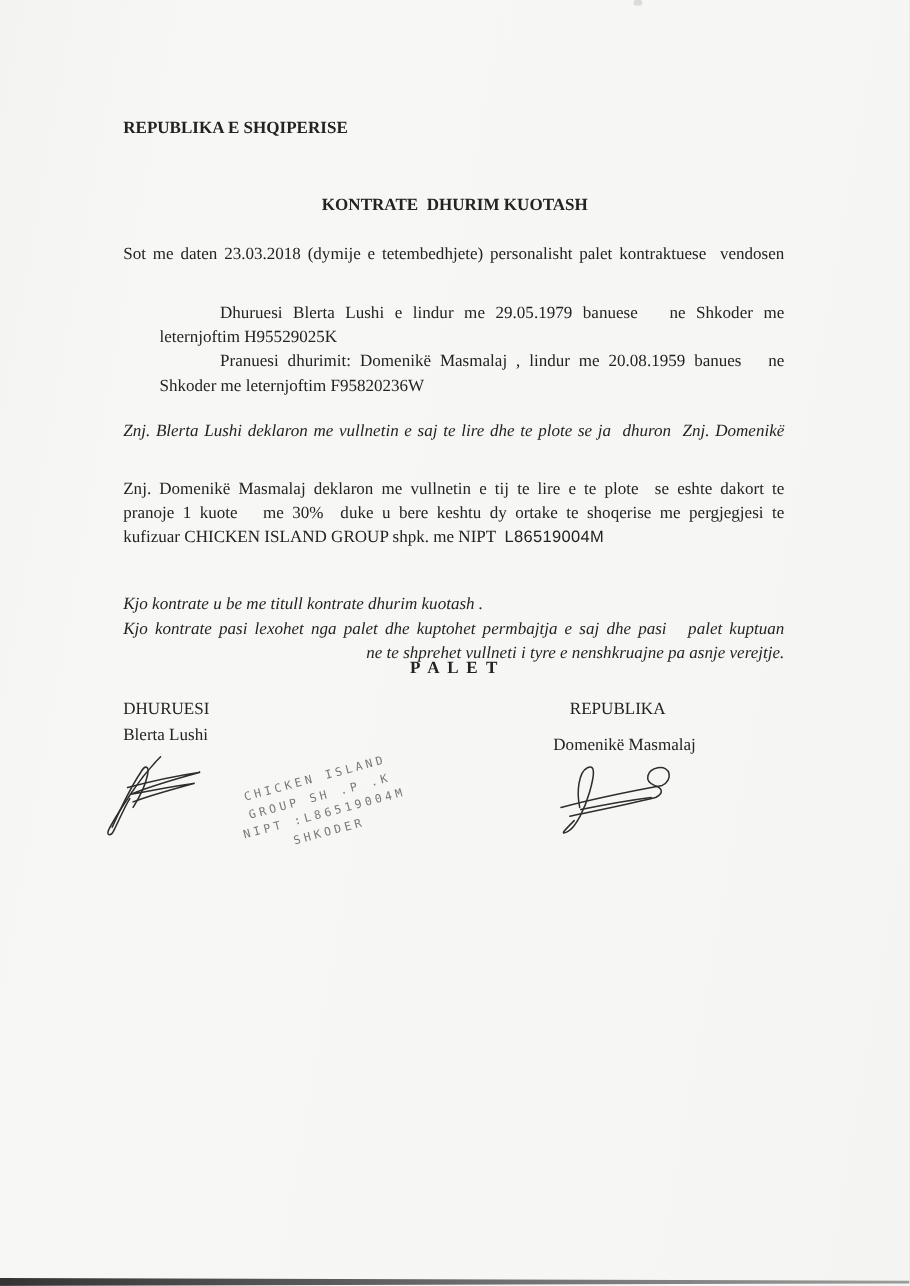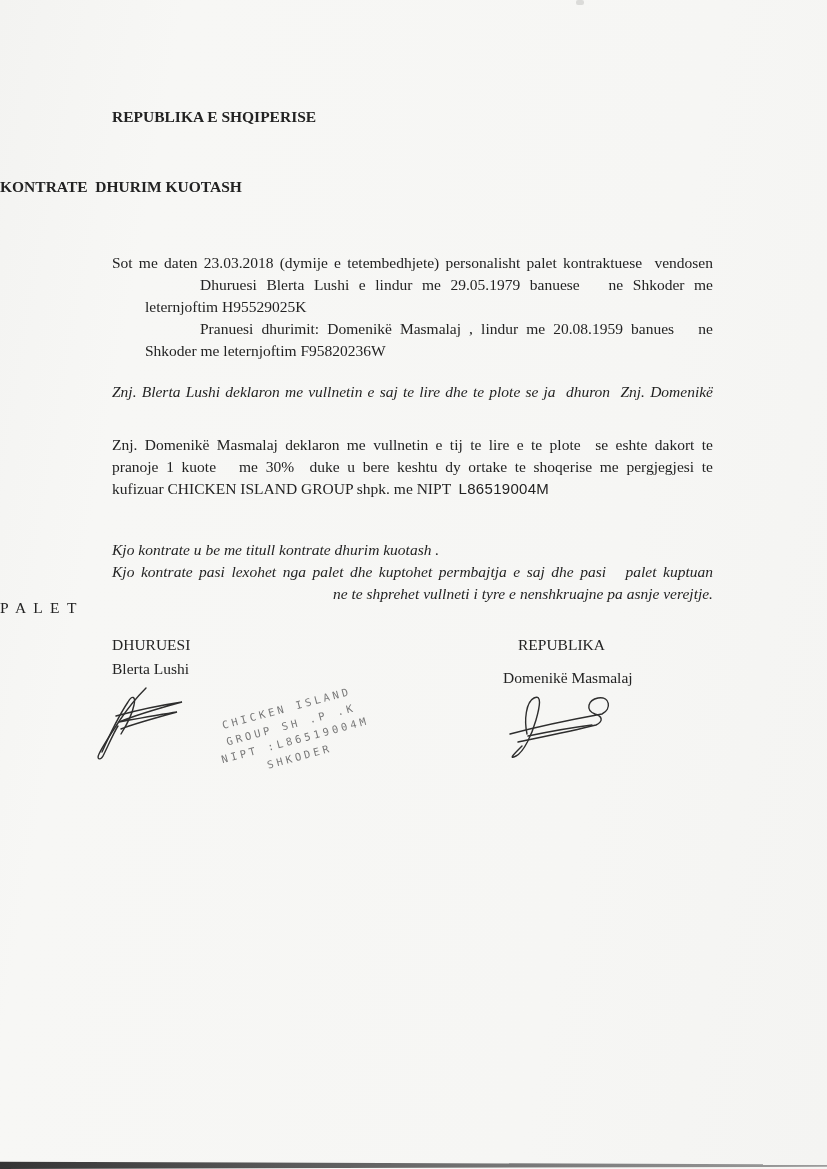--- a/index.html
+++ b/index.html
@@ -12,21 +12,21 @@
     font-family:"Liberation Serif", serif;
     color:#232323;
   }
   .block {
     position:absolute;
     font-size:15.5px;
     line-height:22px;
     white-space:pre-wrap;
   }
   .bold { font-weight:bold; }
-  .center { text-align:left; }
+  .center { text-align:center; }
   .line { white-space:pre-wrap; }
   .line.j { text-align:justify; text-align-last:justify; }
   .line.c { text-align:right; }
   .sans { font-family:"Liberation Sans", sans-serif; font-size:15px; letter-spacing:0.3px; }
   .stamp {
     position:absolute;
     left:202px; top:699px;
     width:182px;
     transform:rotate(-15deg);
     font-family:"DejaVu Sans Mono", monospace;
@@ -56,31 +56,31 @@
 <body>
 
 <div class="page">
 
   <div class="top-mark"></div>
 
   <div class="block bold" style="left:112px; top:106px;">REPUBLIKA E SHQIPERISE</div>
 
   <div class="block bold center" style="left:0; top:176px; width:827px;">KONTRATE  DHURIM KUOTASH</div>
 
-  <div class="block" style="left:112px; top:220px; width:601px;margin-top:32px;"><div class="line j"><span>Sot me daten 23.03.2018 (dymije e tetembedhjete) personalisht palet kontraktuese  vendosen</span></div></div>
+  <div class="block" style="left:112px; top:220px; width:601px;"><div class="line j"><span>Sot me daten 23.03.2018 (dymije e tetembedhjete) personalisht palet kontraktuese  vendosen</span></div></div>
 
   <div class="block" style="left:145px; top:274px; width:568px;"><div class="line j" style="text-indent: 55px;"><span>Dhuruesi Blerta Lushi e lindur me 29.05.1979 banuese   ne Shkoder me</span></div><div class="line"><span>leternjoftim H95529025K</span></div><div class="line j" style="text-indent: 55px;"><span>Pranuesi dhurimit: Domenikë Masmalaj , lindur me 20.08.1959 banues   ne</span></div><div class="line"><span>Shkoder me leternjoftim F95820236W</span></div></div>
 
   <div class="block" style="left:112px; top:381px; width:601px;font-style:italic;"><div class="line j"><span>Znj. Blerta Lushi deklaron me vullnetin e saj te lire dhe te plote se ja  dhuron  Znj. Domenikë</span></div></div>
 
   <div class="block" style="left:112px; top:434px; width:601px;"><div class="line j"><span>Znj. Domenikë Masmalaj deklaron me vullnetin e tij te lire e te plote  se eshte dakort te</span></div><div class="line j"><span>pranoje 1 kuote   me 30%  duke u bere keshtu dy ortake te shoqerise me pergjegjesi te</span></div><div class="line"><span>kufizuar CHICKEN ISLAND GROUP shpk. me NIPT  </span><span class="sans">L86519004M</span></div></div>
 
   <div class="block" style="left:112px; top:539px; width:601px;font-style:italic;"><div class="line"><span>Kjo kontrate u be me titull kontrate dhurim kuotash .</span></div><div class="line j"><span>Kjo kontrate pasi lexohet nga palet dhe kuptohet permbajtja e saj dhe pasi   palet kuptuan</span></div><div class="line c"><span>ne te shprehet vullneti i tyre e nenshkruajne pa asnje verejtje.</span></div></div>
 
-  <div class="block center" style="left:0; top:597px; width:827px; letter-spacing:2px;">P A L E T</div>
+  <div class="block center" style="left:0; top:597px; width:827px; letter-spacing:2px;font-weight:bold;">P A L E T</div>
 
   <div class="block" style="left:112px; top:634px;">DHURUESI</div>
 
   <div class="block" style="left:518px; top:634px;">REPUBLIKA</div>
 
   <div class="block" style="left:112px; top:658px;">Blerta Lushi</div>
 
   <div class="block" style="left:503px; top:667px;">Domenikë Masmalaj</div>
 
   <div class="sig" style="left:88px; top:682px;">

